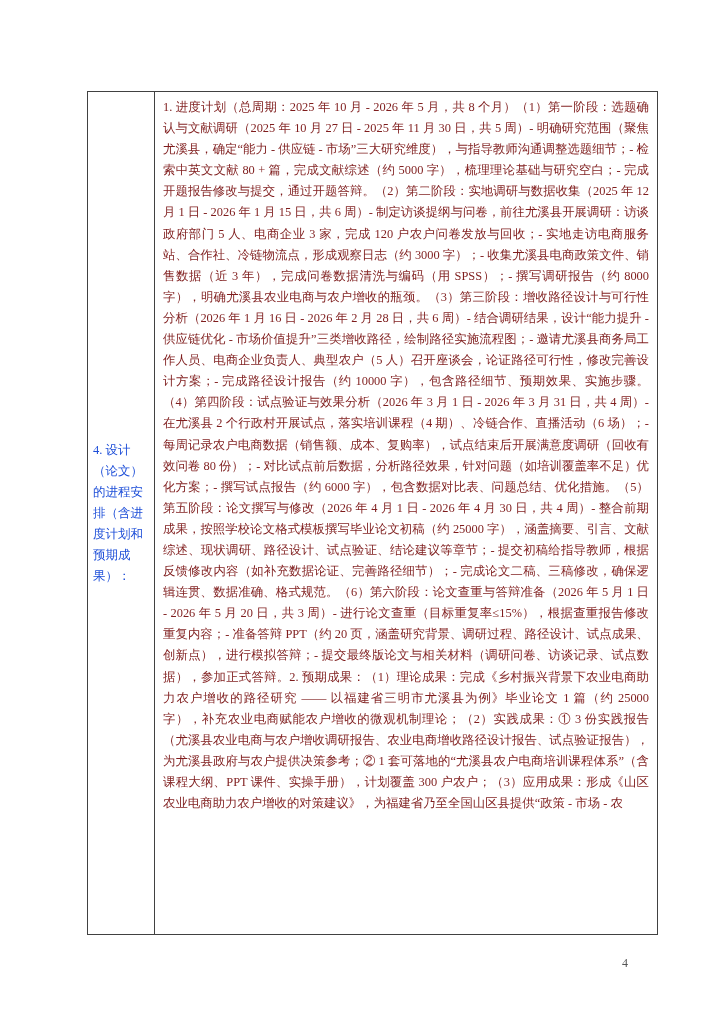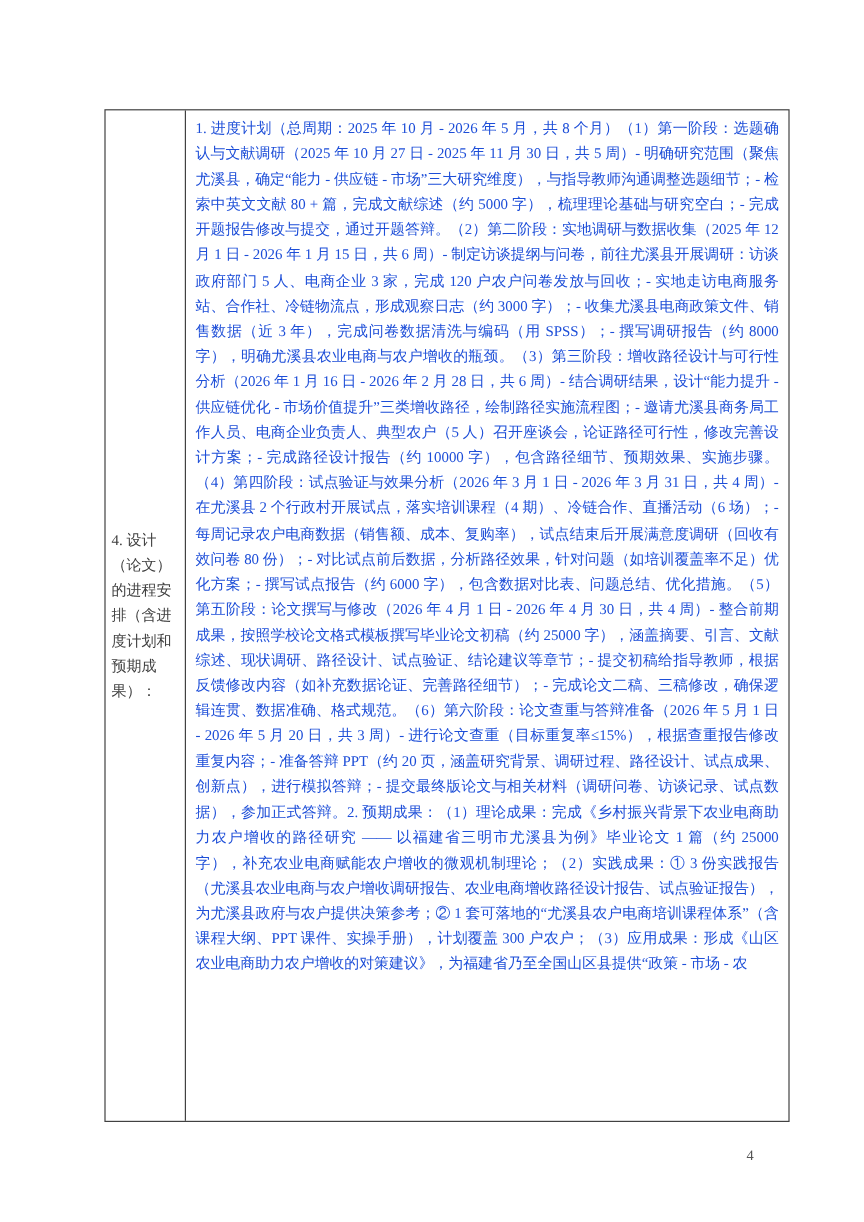--- a/index.html
+++ b/index.html
@@ -36,34 +36,34 @@
     border-right: 1px solid #414141;
     box-sizing: border-box;
     display: flex;
     align-items: center;
     justify-content: center;
   }
   .label-text {
     width: 56px;
     font-size: 12.5px;
     line-height: 21px;
-    color: #404040;
+    color: #1d4ed8;
     text-align: left;
     word-break: normal;
   }
   .content-cell {
     flex: 1 1 auto;
     padding: 5px 8px 6px 8px;
     box-sizing: border-box;
     overflow: hidden;
   }
   .content-text {
     font-size: 12.4px;
     line-height: 21.1px;
-    color: #1d4ed8;
+    color: #7f1d1d;
     text-align: justify;
   }
   .page-number {
     position: absolute;
     left: 622px;
     top: 955px;
     font-size: 12px;
     line-height: 16px;
     color: #555555;
   }

